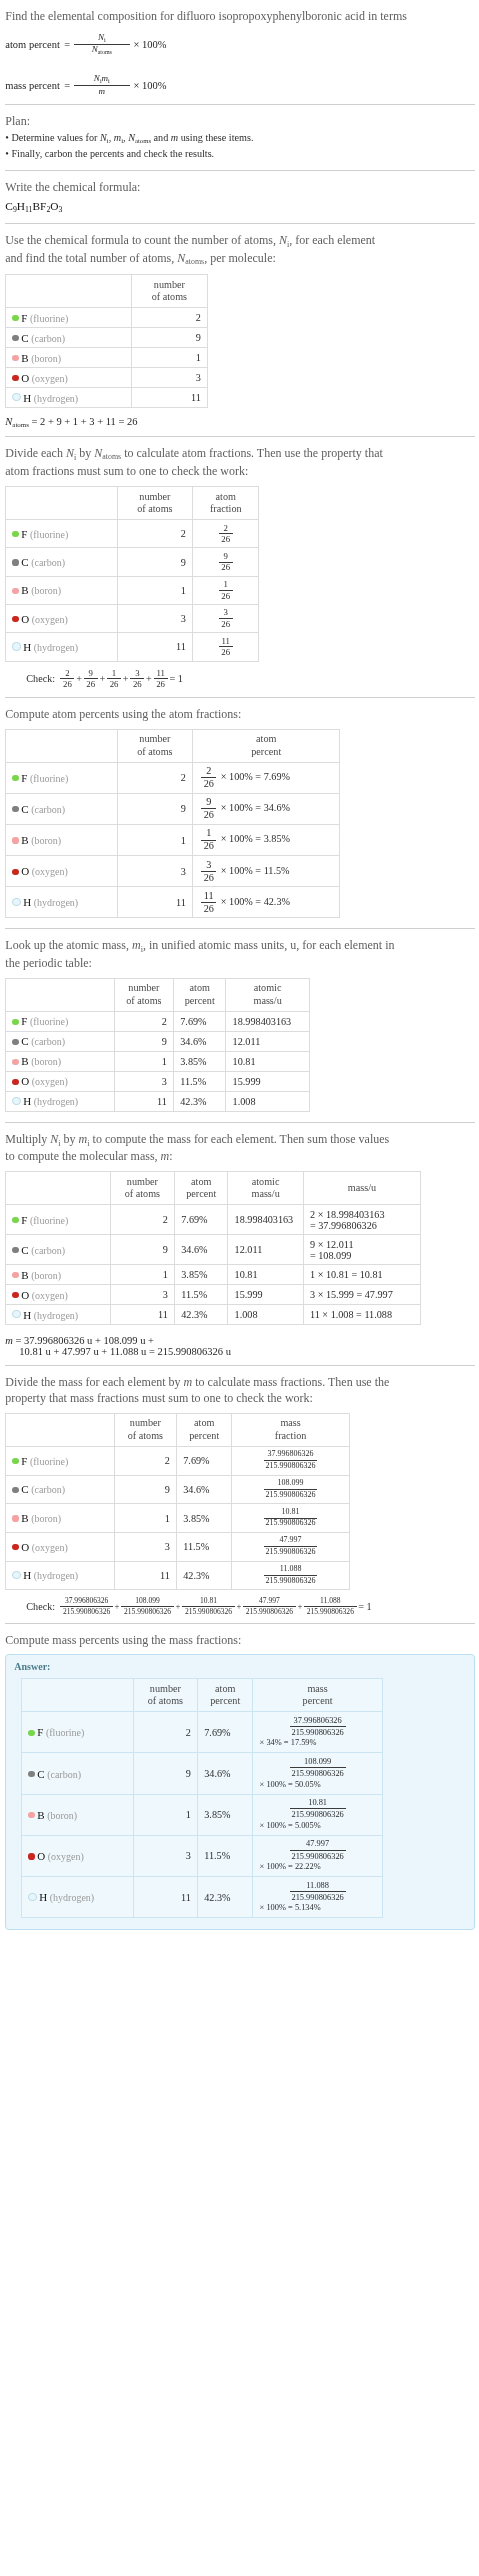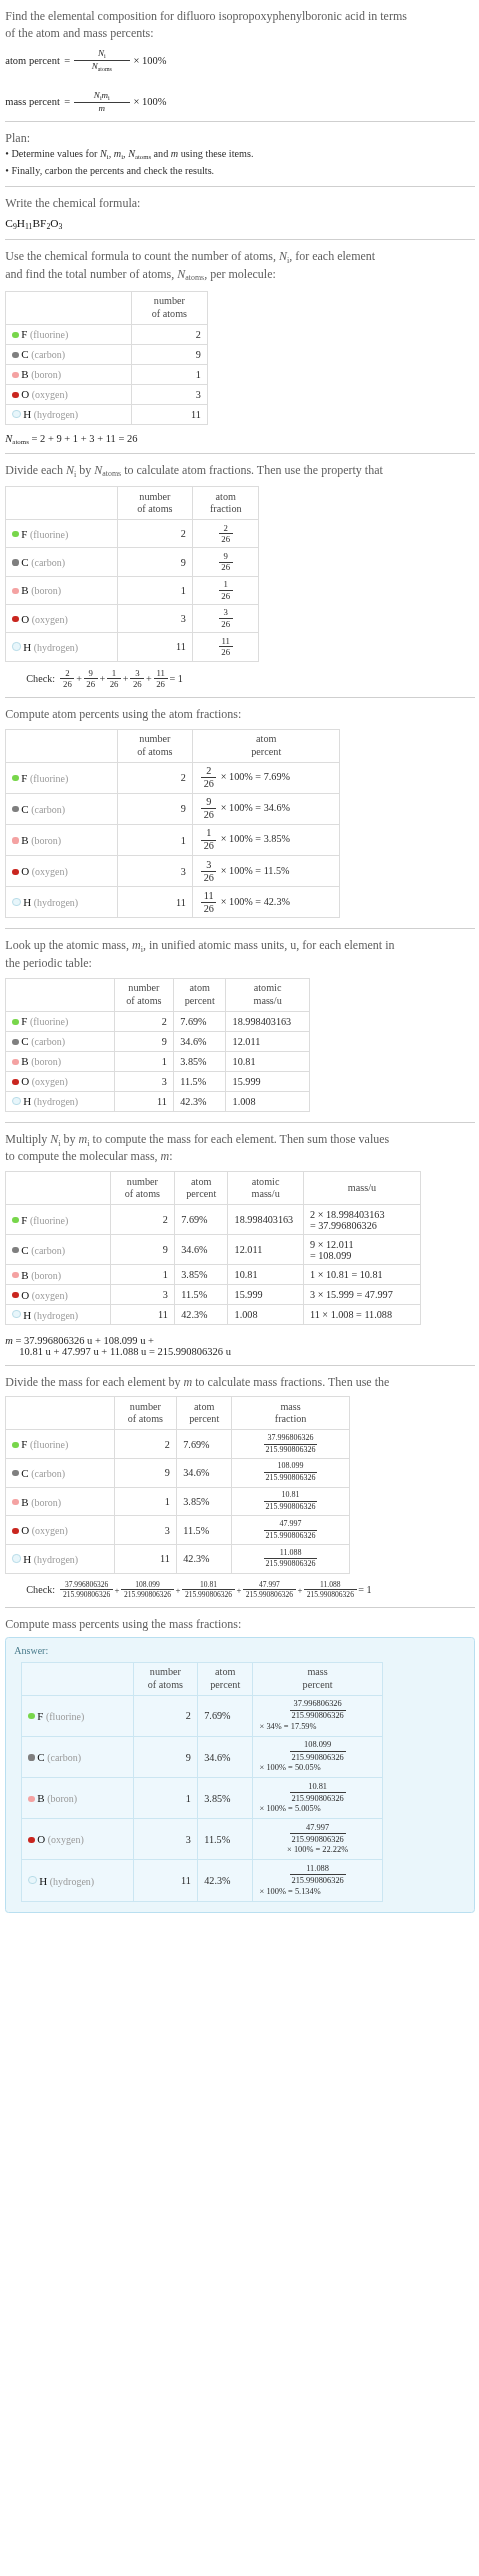--- a/index.html
+++ b/index.html
@@ -48,35 +48,34 @@
   table.t td.num{text-align:right;white-space:nowrap;}
   table.t td.lft{text-align:left;white-space:nowrap;}
   table.t td.ctr{text-align:center;}
   .sym{font-size:11px;color:#111;}
   .nm{color:#9a9a9a;font-size:10px;}
   .dot{display:inline-block;width:6.2px;height:6.2px;border-radius:50%;
        margin-right:2.6px;vertical-align:0.4px;}
 
   .ansbox{background:#eaf6fb;border:0.9px solid #b9dff0;border-radius:3.5px;
           padding:6.2px 8px 8.8px 8px;margin-top:5.3px;}
-  .anslbl{color:#4a7c8c;font-size:10px;margin-bottom:4.4px;}
+  .anslbl{color:#4a7c8c;font-size:10px;margin-bottom:4.4px;font-weight:bold;}
   .ansbox table.t{background:#eef8fd;}
   .ansbox table.t td,.ansbox table.t th{border-color:#cbe6f2;}
 
   .indent{padding-left:14px;}
   .chk{font-size:10.2px;color:#2e2e2e;margin-left:21px;}
 </style>
 </head>
 <body>
 
 <div class="page">
 
   <div class="sec">
     <div class="prompt">Find the elemental composition for difluoro isopropoxyphenylboronic acid in terms</div>
-    <div class="prompt">of the atom and mass percents:</div>
 
     <div class="math" style="margin-top:8px;display:flex;align-items:center;">
       <span>atom percent</span>
       <span style="margin:0 4.4px;">=</span>
       <span class="frac wide">
         <span class="num"><i>N</i><span class="sub it">i</span></span>
         <span class="den"><i>N</i><span class="romansub">atoms</span></span>
       </span>
       <span style="margin-left:4.4px;">× 100%</span>
     </div>
@@ -153,20 +152,21 @@
 
     <div class="math" style="margin-top:8px;">
       <i>N</i><span class="romansub">atoms</span> <span>= 2 + 9 + 1 + 3 + 11 = 26</span>
     </div>
   </div>
 
   <div class="rule"></div>
 
   <div class="sec">
     <div class="prompt">Divide each <i>N</i><span class="sub it">i</span> by <i>N</i><span class="romansub">atoms</span> to calculate atom fractions. Then use the property that</div>
+    <div class="prompt">atom fractions must sum to one to check the work:</div>
 
     <table class="t">
       <tbody>
           <tr>
         <th style="width:98px;"></th>
         <th style="width:62px;">
           <span>number</span><br>
           <span>of atoms</span>
         </th>
         <th style="width:53px;">
@@ -443,20 +443,21 @@
     <div class="math" style="margin-top:9.7px;">
       <i>m</i> <span>= 37.996806326 u + 108.099 u +</span>
     </div>
     <div class="math indent">10.81 u + 47.997 u + 11.088 u = 215.990806326 u</div>
   </div>
 
   <div class="rule"></div>
 
   <div class="sec">
     <div class="prompt">Divide the mass for each element by <i>m</i> to calculate mass fractions. Then use the</div>
+    <div class="prompt">property that mass fractions must sum to one to check the work:</div>
 
     <table class="t">
       <tbody>
           <tr>
         <th style="width:95px;"></th>
         <th style="width:49px;">
           <span>number</span><br>
           <span>of atoms</span>
         </th>
         <th style="width:42px;">
@@ -576,21 +577,21 @@
             <tr>
               <td class="el"><span class="dot" style="background:#f4a2a2;"></span><span class="sym">B</span> <span class="nm">(boron)</span></td>
               <td class="num">1</td>
               <td class="lft">3.85%</td>
               <td class="ctr" style="font-size:8.4px;line-height:1.25;"><span class="sfrac"><span class="num">10.81</span><span class="den">215.990806326</span></span><span style="display:block;text-align:left;">× 100% = 5.005%</span></td>
             </tr>
             <tr>
               <td class="el"><span class="dot" style="background:#c9261f;"></span><span class="sym">O</span> <span class="nm">(oxygen)</span></td>
               <td class="num">3</td>
               <td class="lft">11.5%</td>
-              <td class="ctr" style="font-size:8.4px;line-height:1.25;"><span class="sfrac"><span class="num">47.997</span><span class="den">215.990806326</span></span><span style="display:block;text-align:center;">× 100% = 22.22%</span></td>
+              <td class="ctr" style="font-size:8.4px;line-height:1.25;"><span class="sfrac"><span class="num">47.997</span><span class="den">215.990806326</span></span><span style="display:block;text-align:left;">× 100% = 22.22%</span></td>
             </tr>
             <tr>
               <td class="el"><span class="dot" style="background:#e8f6fb;border:0.9px solid #b8dce8;"></span><span class="sym">H</span> <span class="nm">(hydrogen)</span></td>
               <td class="num">11</td>
               <td class="lft">42.3%</td>
               <td class="ctr" style="font-size:8.4px;line-height:1.25;"><span class="sfrac"><span class="num">11.088</span><span class="den">215.990806326</span></span><span style="display:block;text-align:left;">× 100% = 5.134%</span></td>
             </tr>
           </tbody>
       </table>
     </div>

